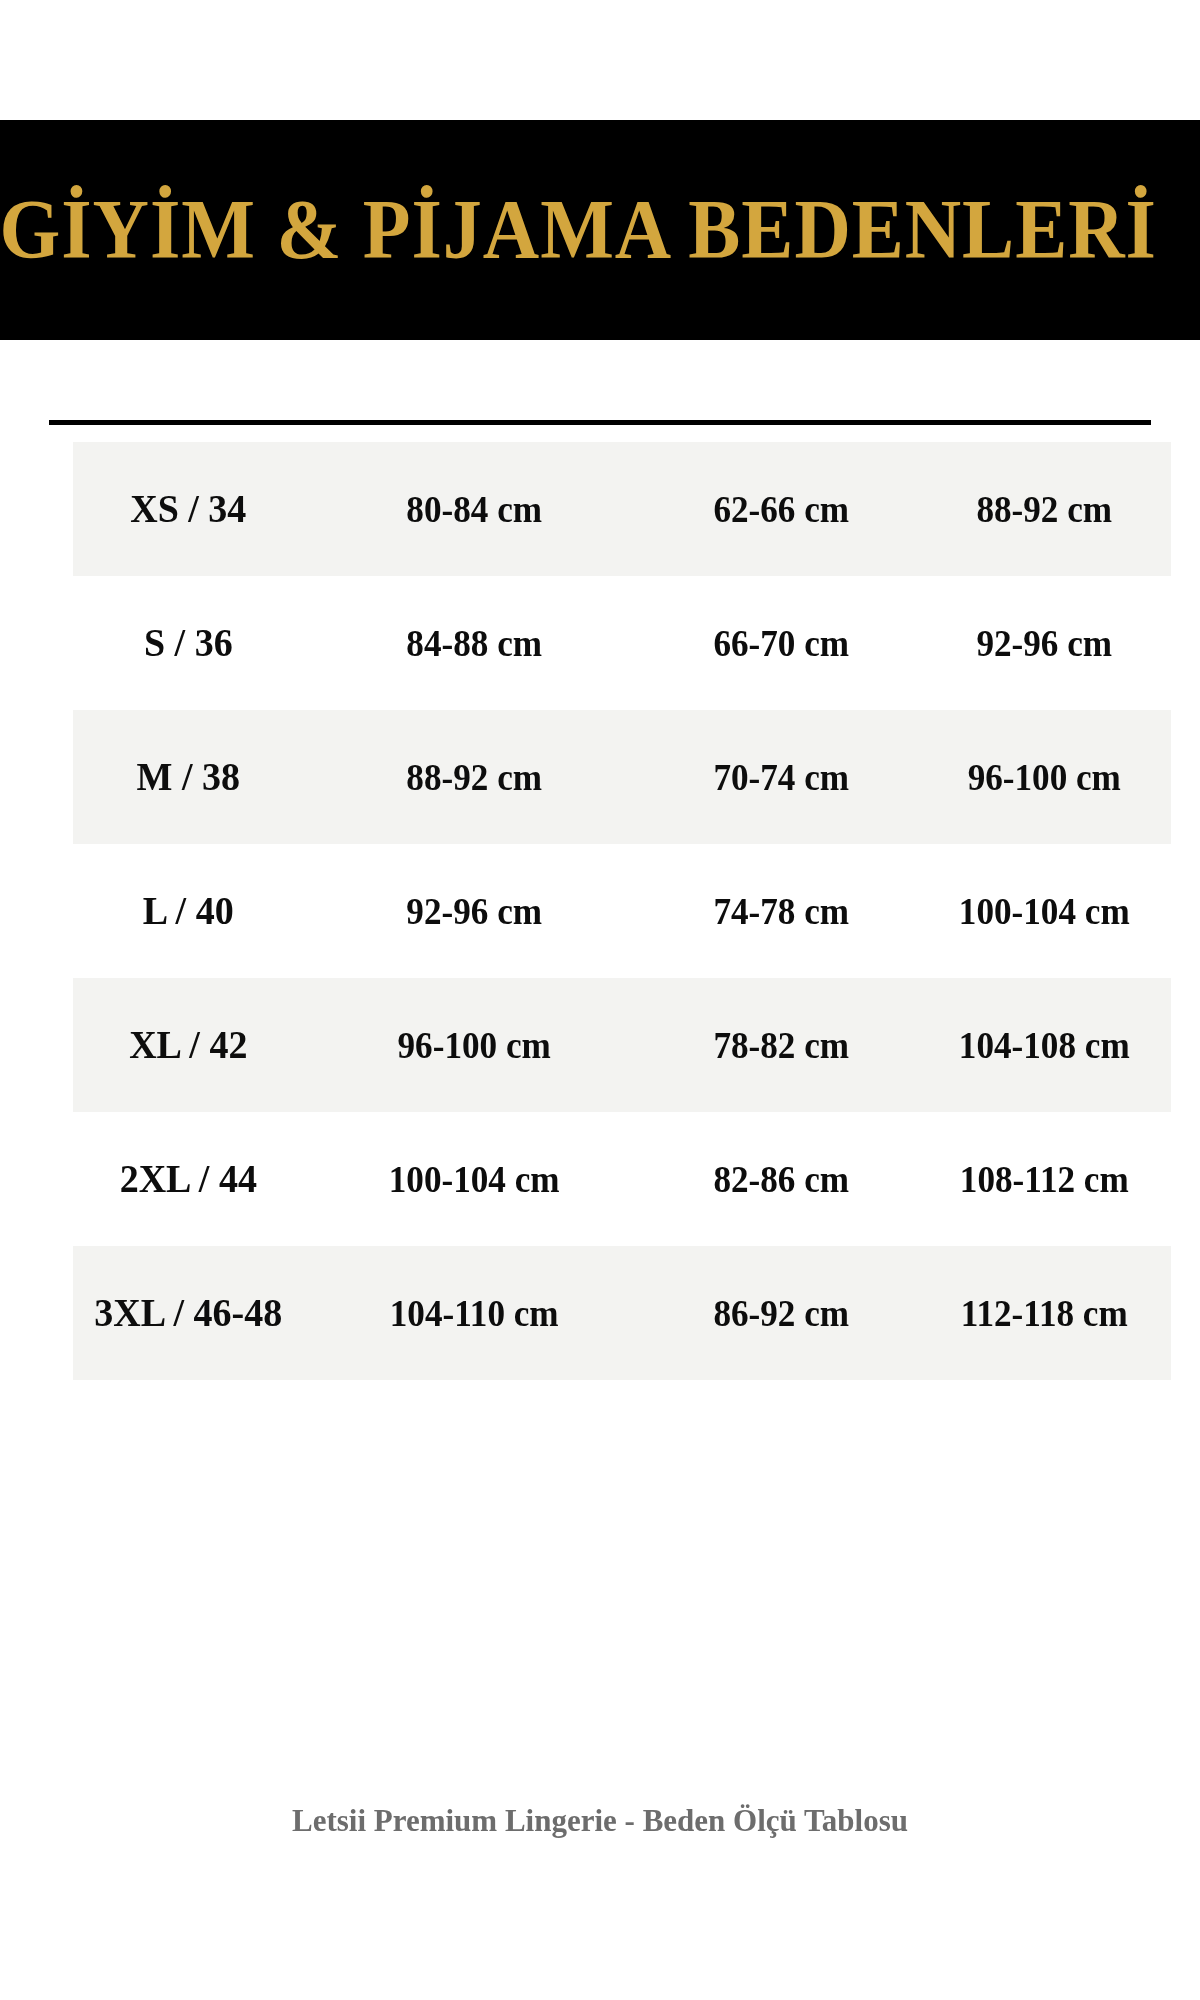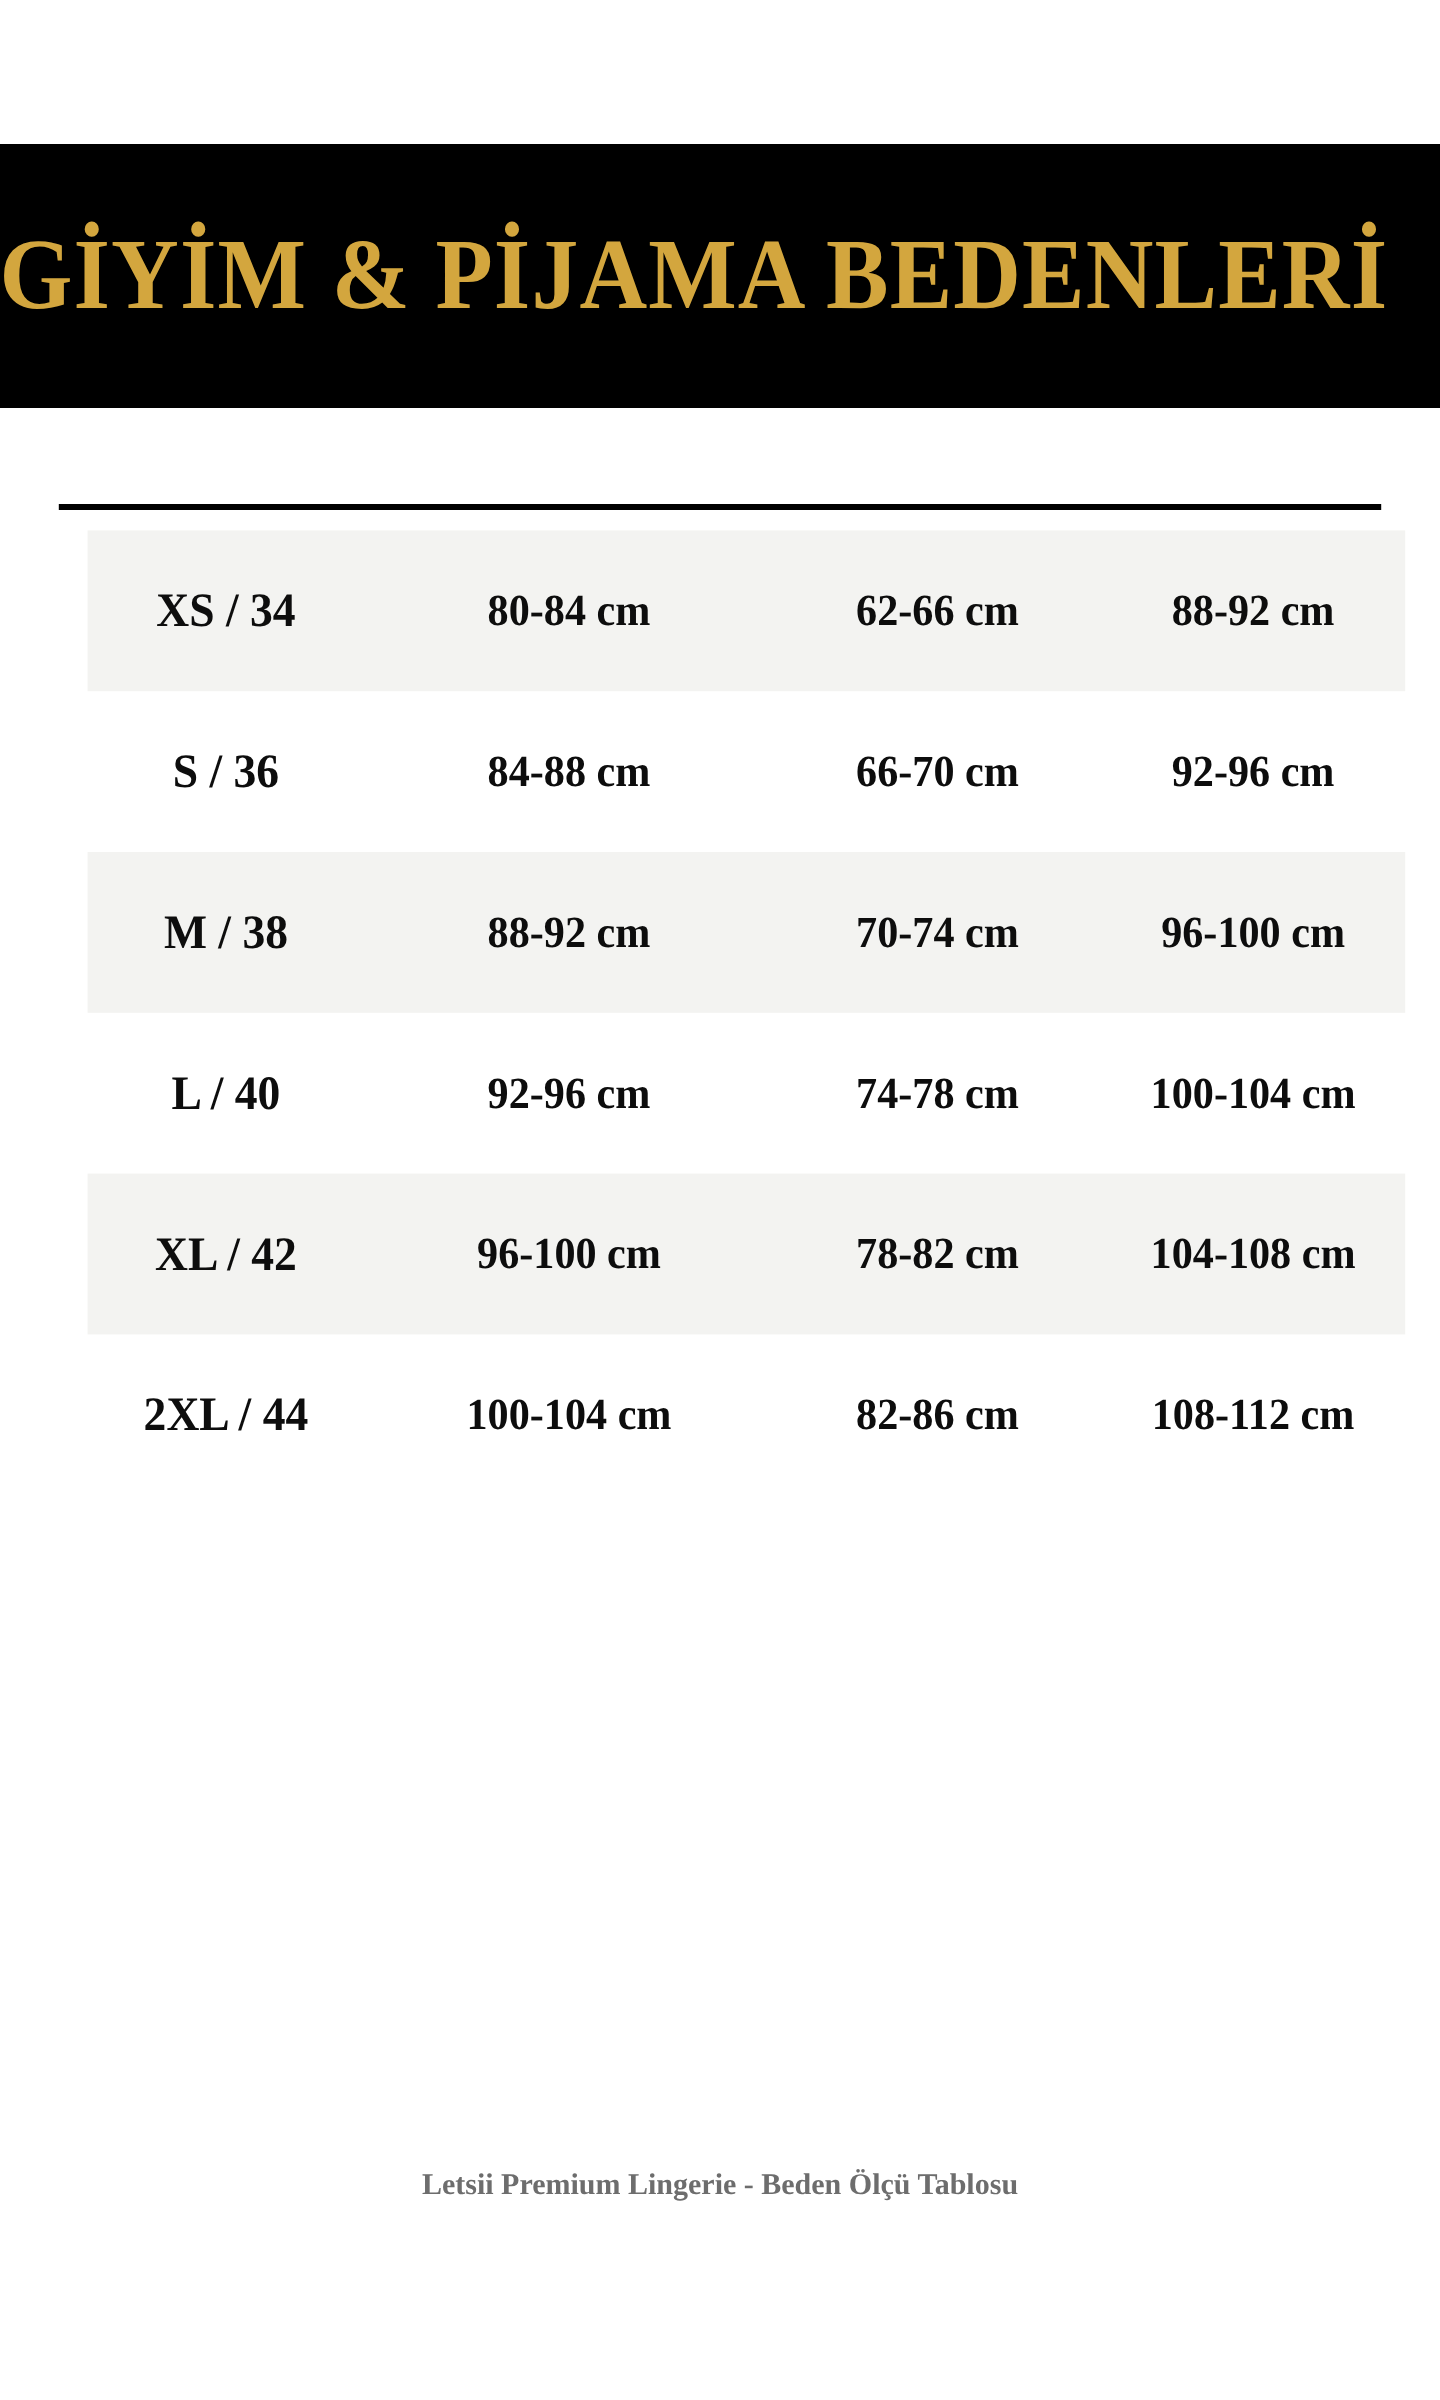--- a/index.html
+++ b/index.html
@@ -91,21 +91,21 @@
     font-size: 40px;
   }
 
   
   .footer {
     position: absolute;
     top: 1801px;
     left: 0;
     width: 1200px;
     text-align: center;
-    font-size: 25px;
+    font-size: 31px;
     font-weight: bold;
     line-height: 40px;
     color: var(--footer-color, #6d6d6d);
     white-space: nowrap;
   }
 </style>
 </head>
 <body>
 
 <div class="banner">
@@ -155,19 +155,25 @@
       <div class="cell">104-108 cm</div>
     </div>
 
     <div class="cols t-row">
       <div class="cell size">2XL / 44</div>
       <div class="cell">100-104 cm</div>
       <div class="cell">82-86 cm</div>
       <div class="cell">108-112 cm</div>
     </div>
 
+    <div class="cols t-row">
+      <div class="cell size">3XL / 46-48</div>
+      <div class="cell">104-110 cm</div>
+      <div class="cell">86-92 cm</div>
+      <div class="cell">112-118 cm</div>
+    </div>
 
 
 
   </div>
 </div>
 
 <div class="footer">Letsii Premium Lingerie - Beden Ölçü Tablosu</div>
 
 </body></html>

